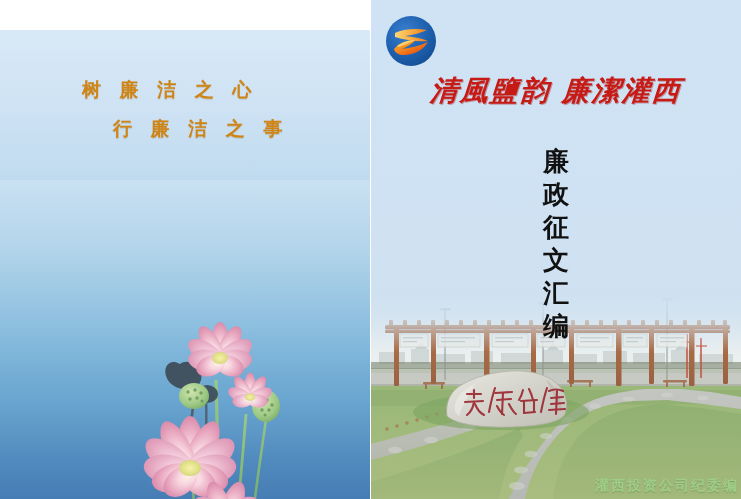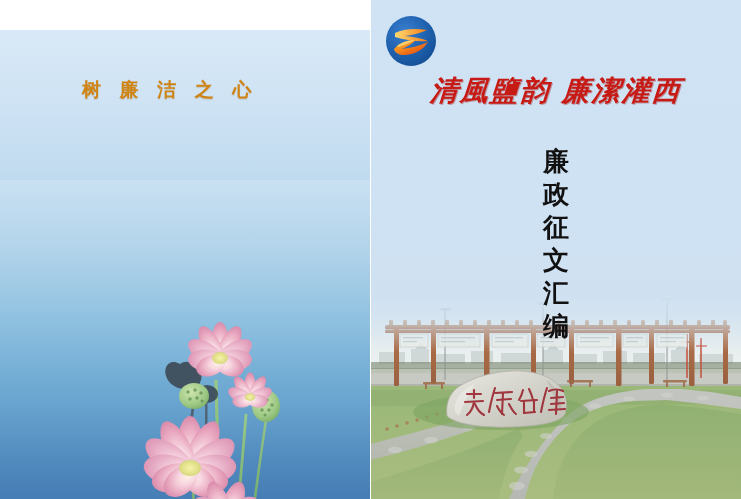--- a/index.html
+++ b/index.html
@@ -183,20 +183,21 @@
 </head>
 <body>
 
 <div id="cover-spread">
 
   <div id="back-cover">
     <div id="back-cover-sheen"></div>
 
     <div id="back-cover-motto">
       <div class="motto-line l1">树 廉 洁 之 心</div>
+      <div class="motto-line l2">行 廉 洁 之 事</div>
     </div>
 
     <div id="lotus-art">
       <svg viewBox="0 0 185 215" xmlns="http://www.w3.org/2000/svg">
         <defs>
           <radialGradient id="petalGrad" cx="50%" cy="75%" r="75%">
             <stop offset="0%" stop-color="#fdf3e3"></stop>
             <stop offset="38%" stop-color="#f7d6e0"></stop>
             <stop offset="75%" stop-color="#e9a9c0"></stop>
             <stop offset="100%" stop-color="#d98bab"></stop>
@@ -588,15 +589,16 @@
 
     <div id="vertical-title">
       <div class="vtitle-char">廉</div>
       <div class="vtitle-char">政</div>
       <div class="vtitle-char">征</div>
       <div class="vtitle-char">文</div>
       <div class="vtitle-char">汇</div>
       <div class="vtitle-char">编</div>
     </div>
 
+    <div id="publisher-credit">灌西投资公司纪委编</div>
 
   </div>
 </div>
 
 </body></html>

